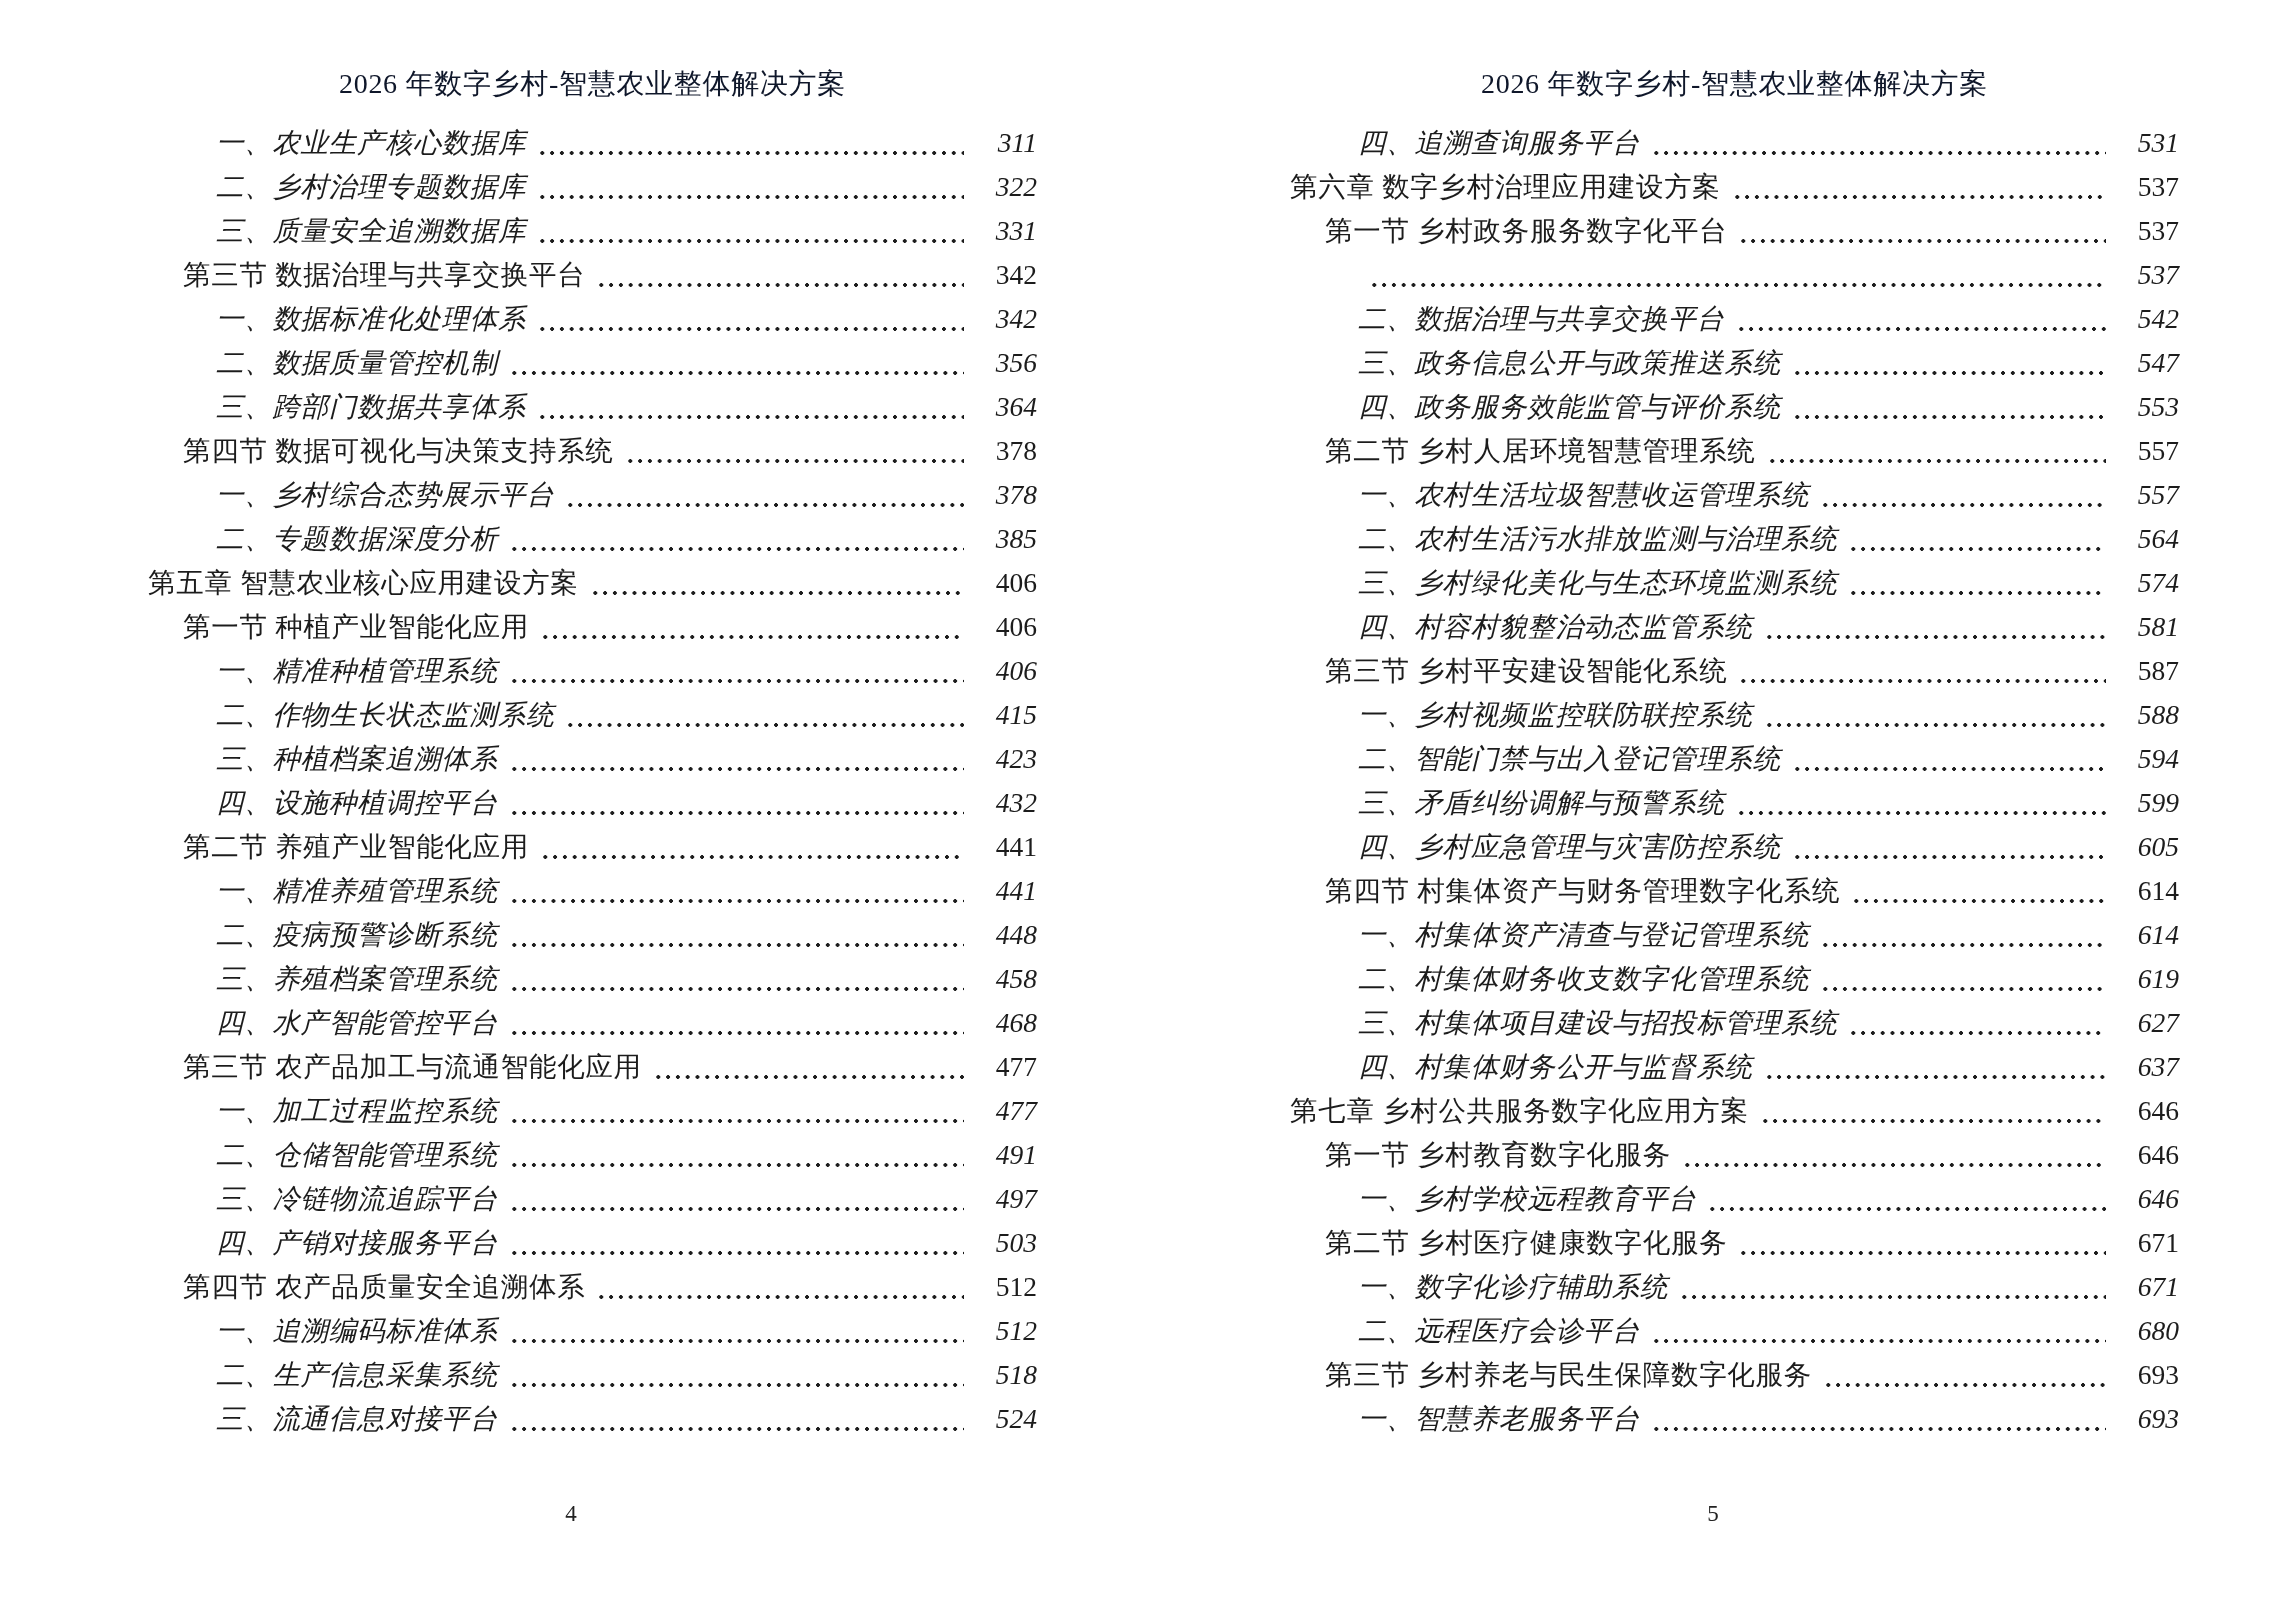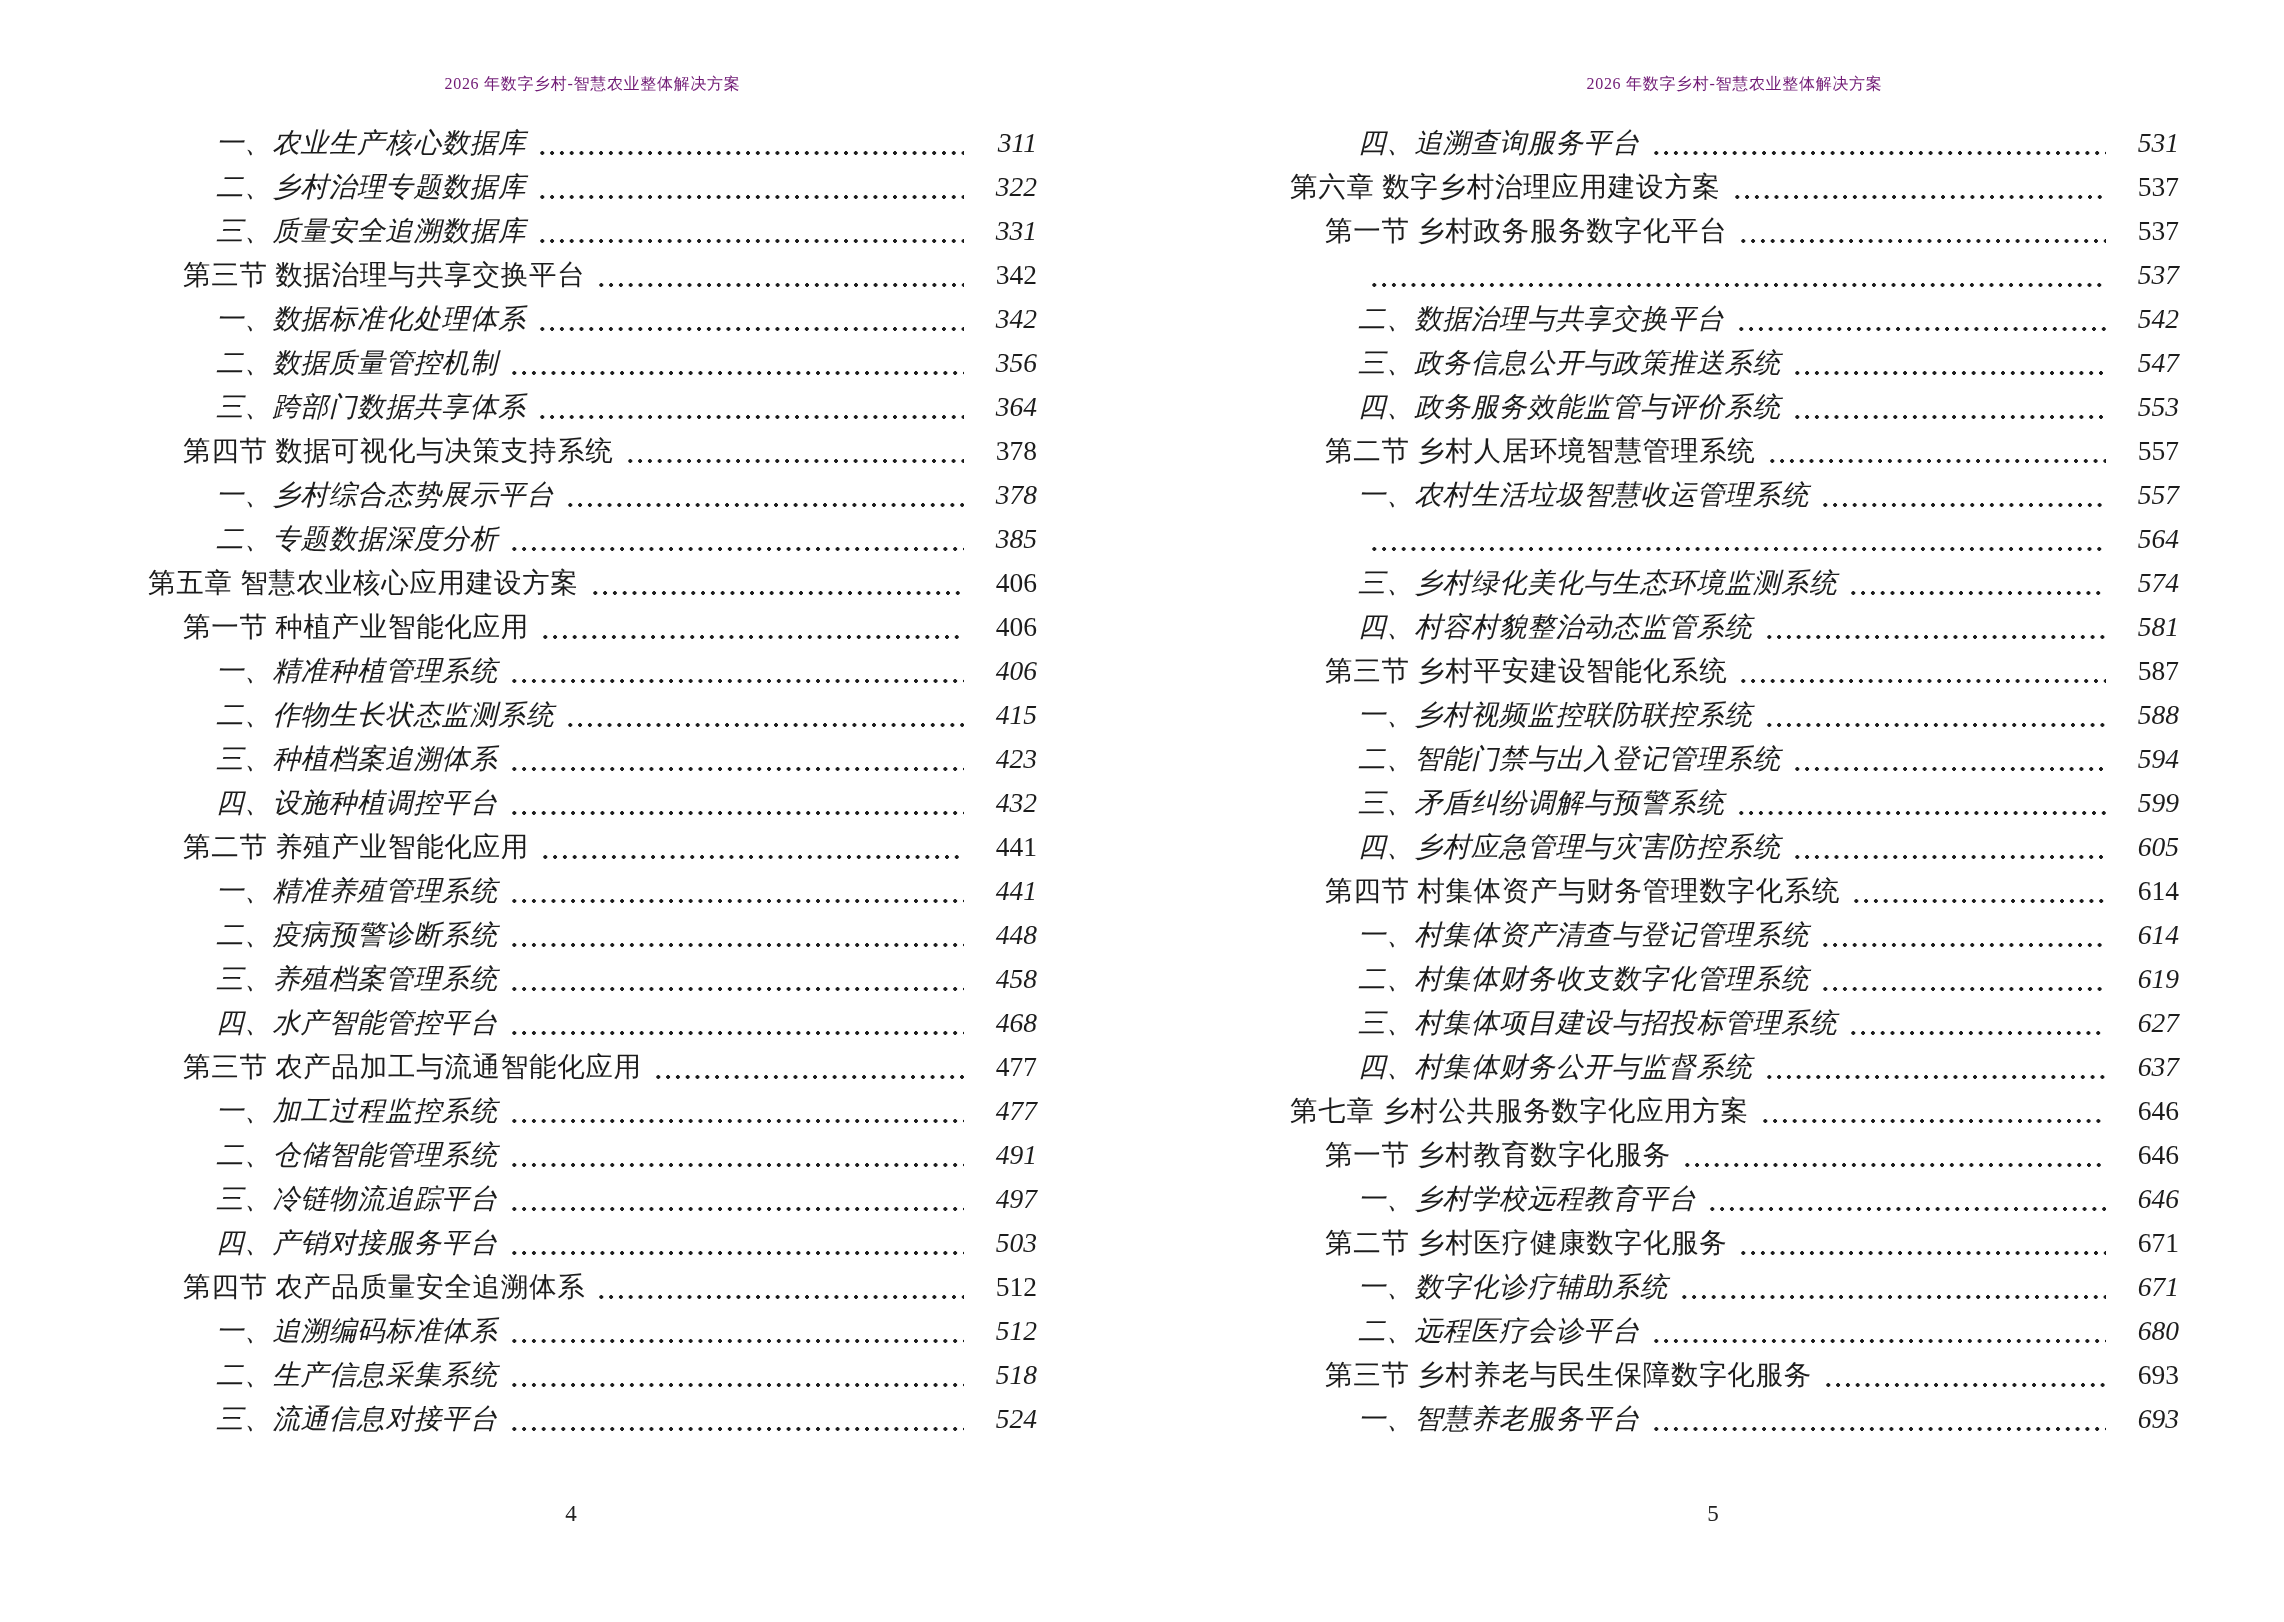--- a/index.html
+++ b/index.html
@@ -24,23 +24,23 @@
     box-sizing: border-box;
     padding: 0 105px 0 148px;
     background: #ffffff;
     overflow: hidden;
   }
   .page-header {
     margin-top: 69px;
     height: 29px;
     line-height: 29px;
     text-align: center;
-    font-size: 16px;
+    font-size: 28px;
     letter-spacing: 0.7px;
-    color: #701a75;
+    color: #0f172a;
     white-space: nowrap;
   }
   .toc-list {
     margin-top: 23px;
   }
   .toc-row {
     display: flex;
     align-items: center;
     height: 44px;
     font-size: 27.5px;
@@ -282,20 +282,21 @@
           <span class="toc-title">第二节 乡村人居环境智慧管理系统</span>
           <span class="leader"></span>
           <span class="page-num">557</span>
         </div>
         <div class="toc-row level-item">
           <span class="toc-title">一、农村生活垃圾智慧收运管理系统</span>
           <span class="leader"></span>
           <span class="page-num">557</span>
         </div>
         <div class="toc-row level-item">
+          <span class="toc-title">二、农村生活污水排放监测与治理系统</span>
           <span class="leader"></span>
           <span class="page-num">564</span>
         </div>
         <div class="toc-row level-item">
           <span class="toc-title">三、乡村绿化美化与生态环境监测系统</span>
           <span class="leader"></span>
           <span class="page-num">574</span>
         </div>
         <div class="toc-row level-item">
           <span class="toc-title">四、村容村貌整治动态监管系统</span>

